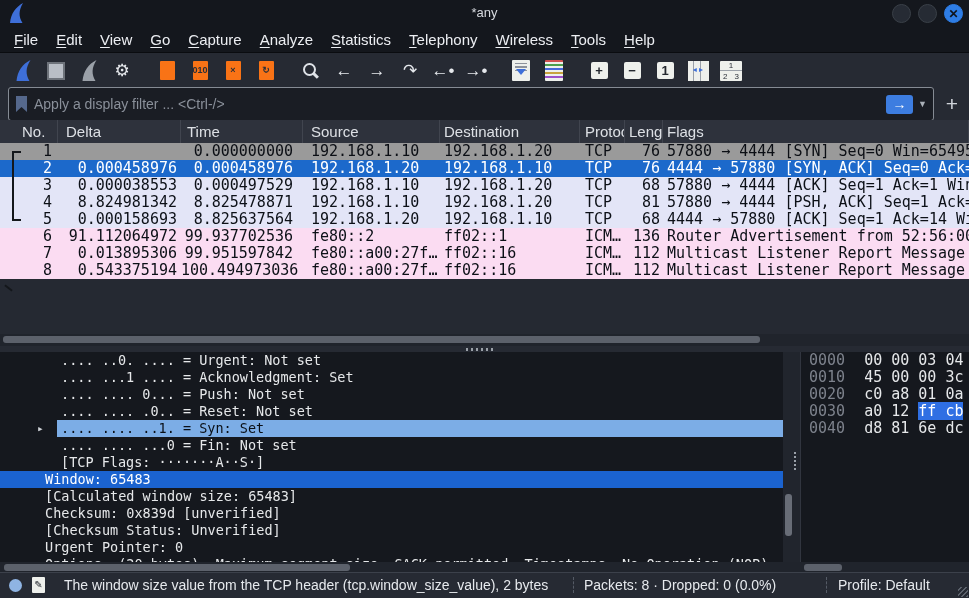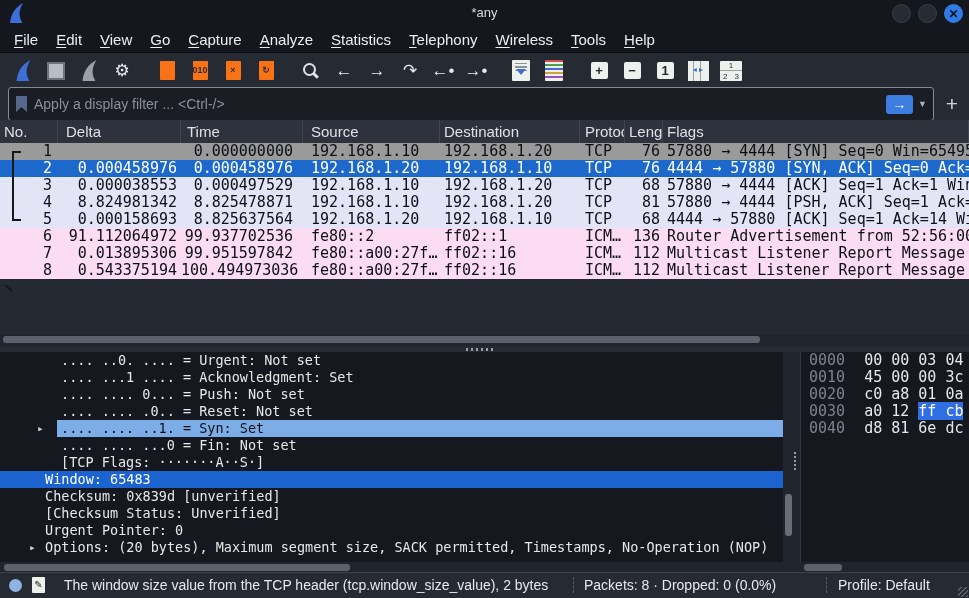--- a/index.html
+++ b/index.html
@@ -73,21 +73,21 @@
              display:flex;align-items:center;justify-content:center;font-size:14px;font-weight:bold;}
   .caret{color:#aab0b8;font-size:9px;margin:0 1px 0 5px;}
   .add-filter{color:#cfd3d9;font-size:21px;margin-left:9px;width:18px;text-align:center;line-height:26px;}
 
   
   .phead{position:absolute;top:120px;left:0;right:0;height:23px;background:#2e323c;display:flex;
          font-size:15px;color:#dde0e5;box-sizing:border-box;}
   .hcell{border-right:1px solid #41454f;box-sizing:border-box;padding-top:3px;overflow:hidden;white-space:nowrap;}
   .w-no{width:58px;}.w-delta{width:123px;}.w-time{width:122px;}.w-src{width:137px;}
   .w-dst{width:140px;}.w-proto{width:45px;}.w-len{width:38px;}.w-info{flex:1;}
-  .hp-no{padding-left:4px;}.hp-delta{padding-left:8px;}.hp-time{padding-left:6px;}.hp-src{padding-left:8px;}
+  .hp-no{padding-left:22px;}.hp-delta{padding-left:8px;}.hp-time{padding-left:6px;}.hp-src{padding-left:8px;}
   .hp-dst{padding-left:4px;}.hp-proto{padding-left:5px;}.hp-len{padding-left:4px;}.hp-info{padding-left:4px;}
 
   .listbg{position:absolute;top:143px;left:0;right:0;height:203px;background:#252932;}
   .prows{position:absolute;top:143px;left:0;right:0;height:136px;
          font-family:"DejaVu Sans Mono",monospace;font-size:15px;}
   .prow{height:17px;line-height:17px;display:flex;white-space:nowrap;}
   .prow>span{box-sizing:border-box;overflow:hidden;}
   .c-no{width:58px;text-align:right;padding-right:6px;}
   .c-delta{width:123px;text-align:right;padding-right:4px;}
   .c-time{width:122px;text-align:right;padding-right:10px;}
@@ -368,20 +368,21 @@
 
   <div class="details">
       <div class="dline ind2"><span class="dtext">.... ..0. .... = Urgent: Not set</span></div>
       <div class="dline ind2"><span class="dtext">.... ...1 .... = Acknowledgment: Set</span></div>
       <div class="dline ind2"><span class="dtext">.... .... 0... = Push: Not set</span></div>
       <div class="dline ind2"><span class="dtext">.... .... .0.. = Reset: Not set</span></div>
       <div class="dline ind2 hl-field"><span class="tri">▸</span><span class="dtext">.... .... ..1. = Syn: Set</span></div>
       <div class="dline ind2"><span class="dtext">.... .... ...0 = Fin: Not set</span></div>
       <div class="dline ind2"><span class="dtext">[TCP Flags: ·······A··S·]</span></div>
       <div class="dline ind1 hl-selected"><span class="dtext">Window: 65483</span></div>
+      <div class="dline ind1"><span class="dtext">[Calculated window size: 65483]</span></div>
       <div class="dline ind1"><span class="dtext">Checksum: 0x839d [unverified]</span></div>
       <div class="dline ind1"><span class="dtext">[Checksum Status: Unverified]</span></div>
       <div class="dline ind1"><span class="dtext">Urgent Pointer: 0</span></div>
       <div class="dline ind1"><span class="tri">▸</span><span class="dtext">Options: (20 bytes), Maximum segment size, SACK permitted, Timestamps, No-Operation (NOP)</span></div>
     </div>
 
   <div class="gutter">
     <div class="vthumb"></div>
     <div class="grip"></div>
   </div>

